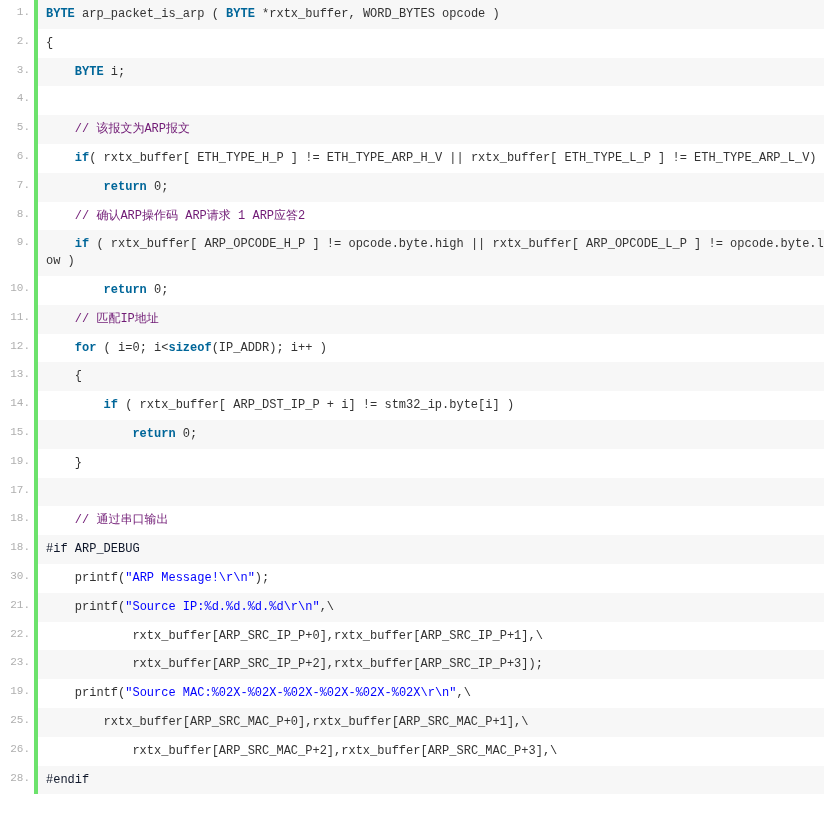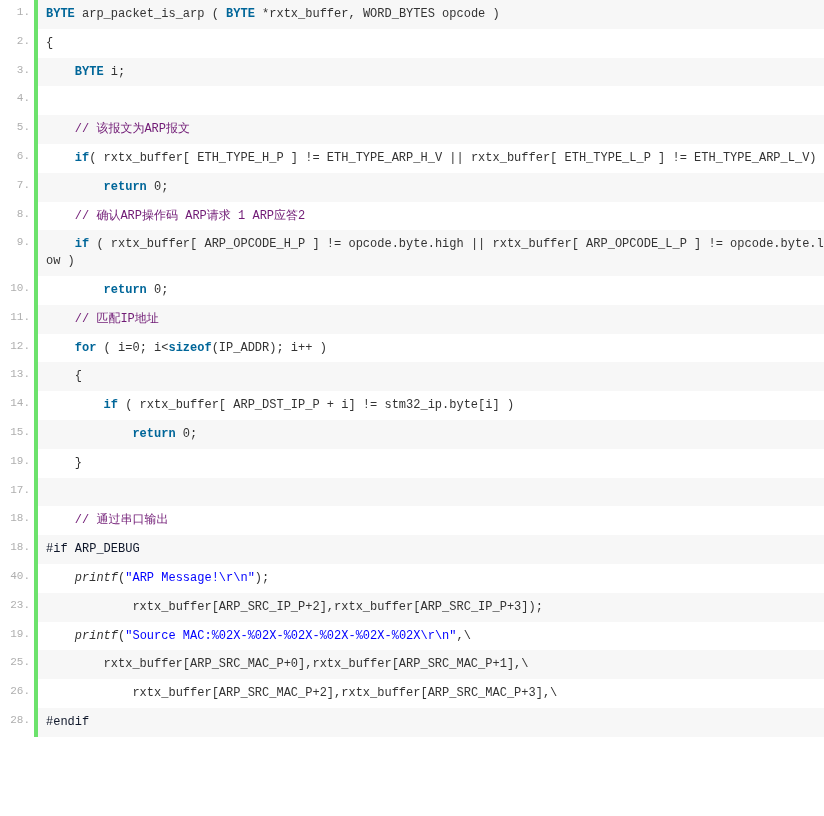--- a/index.html
+++ b/index.html
@@ -5,21 +5,21 @@
 * { margin: 0; padding: 0; box-sizing: border-box; }
 body { font-family: Consolas, "Courier New", monospace; font-size: 12px; background: #fff; position: relative; width: 824px; }
 .code-container { width: 100%; }
 .line { display: flex; align-items: stretch; min-height: 27px; }
 .line:nth-child(odd) .code-cell { background: #f7f7f7; }
 .line:nth-child(even) .code-cell { background: #ffffff; }
 .lineno { width: 34px; flex-shrink: 0; text-align: right; padding: 6px 4px 0 0; color: #afafaf; font-size: 11px; background: #fff; user-select: none; }
 .marker { width: 4px; flex-shrink: 0; background: #6ce26c; }
 .code-cell { flex: 1; padding: 6px 0 6px 8px; white-space: pre-wrap; word-break: break-all; line-height: 1.4; color: #333; }
 .kw { color: #006699; font-weight: bold; }
-.fn { color: #333; font-style: italic; }
+.fn { color: #333; }
 .cm { color: #701a75; }
 .st { color: #0000ff; }
 .pp { color: #0f172a; }
 </style>
 </head>
 <body>
 
 <div class="code-container">
     <div class="line">
       <div class="lineno">1.</div>
@@ -110,23 +110,33 @@
       <div class="lineno">18.</div>
       <div class="marker"></div>
       <div class="code-cell"><span>    </span><span class="cm">// 通过串口输出</span></div>
     </div>
     <div class="line">
       <div class="lineno">18.</div>
       <div class="marker"></div>
       <div class="code-cell"><span class="pp">#if ARP_DEBUG</span></div>
     </div>
     <div class="line">
-      <div class="lineno">40.</div>
+      <div class="lineno">30.</div>
       <div class="marker"></div>
       <div class="code-cell"><span>    </span><span class="fn">printf</span><span>(</span><span class="st">"ARP Message!\r\n"</span><span>);</span></div>
+    </div>
+    <div class="line">
+      <div class="lineno">21.</div>
+      <div class="marker"></div>
+      <div class="code-cell"><span>    </span><span class="fn">printf</span><span>(</span><span class="st">"Source IP:%d.%d.%d.%d\r\n"</span><span>,\</span></div>
+    </div>
+    <div class="line">
+      <div class="lineno">22.</div>
+      <div class="marker"></div>
+      <div class="code-cell"><span>            rxtx_buffer[ARP_SRC_IP_P+0],rxtx_buffer[ARP_SRC_IP_P+1],\</span></div>
     </div>
     <div class="line">
       <div class="lineno">23.</div>
       <div class="marker"></div>
       <div class="code-cell"><span>            rxtx_buffer[ARP_SRC_IP_P+2],rxtx_buffer[ARP_SRC_IP_P+3]);</span></div>
     </div>
     <div class="line">
       <div class="lineno">19.</div>
       <div class="marker"></div>
       <div class="code-cell"><span>    </span><span class="fn">printf</span><span>(</span><span class="st">"Source MAC:%02X-%02X-%02X-%02X-%02X-%02X\r\n"</span><span>,\</span></div>

